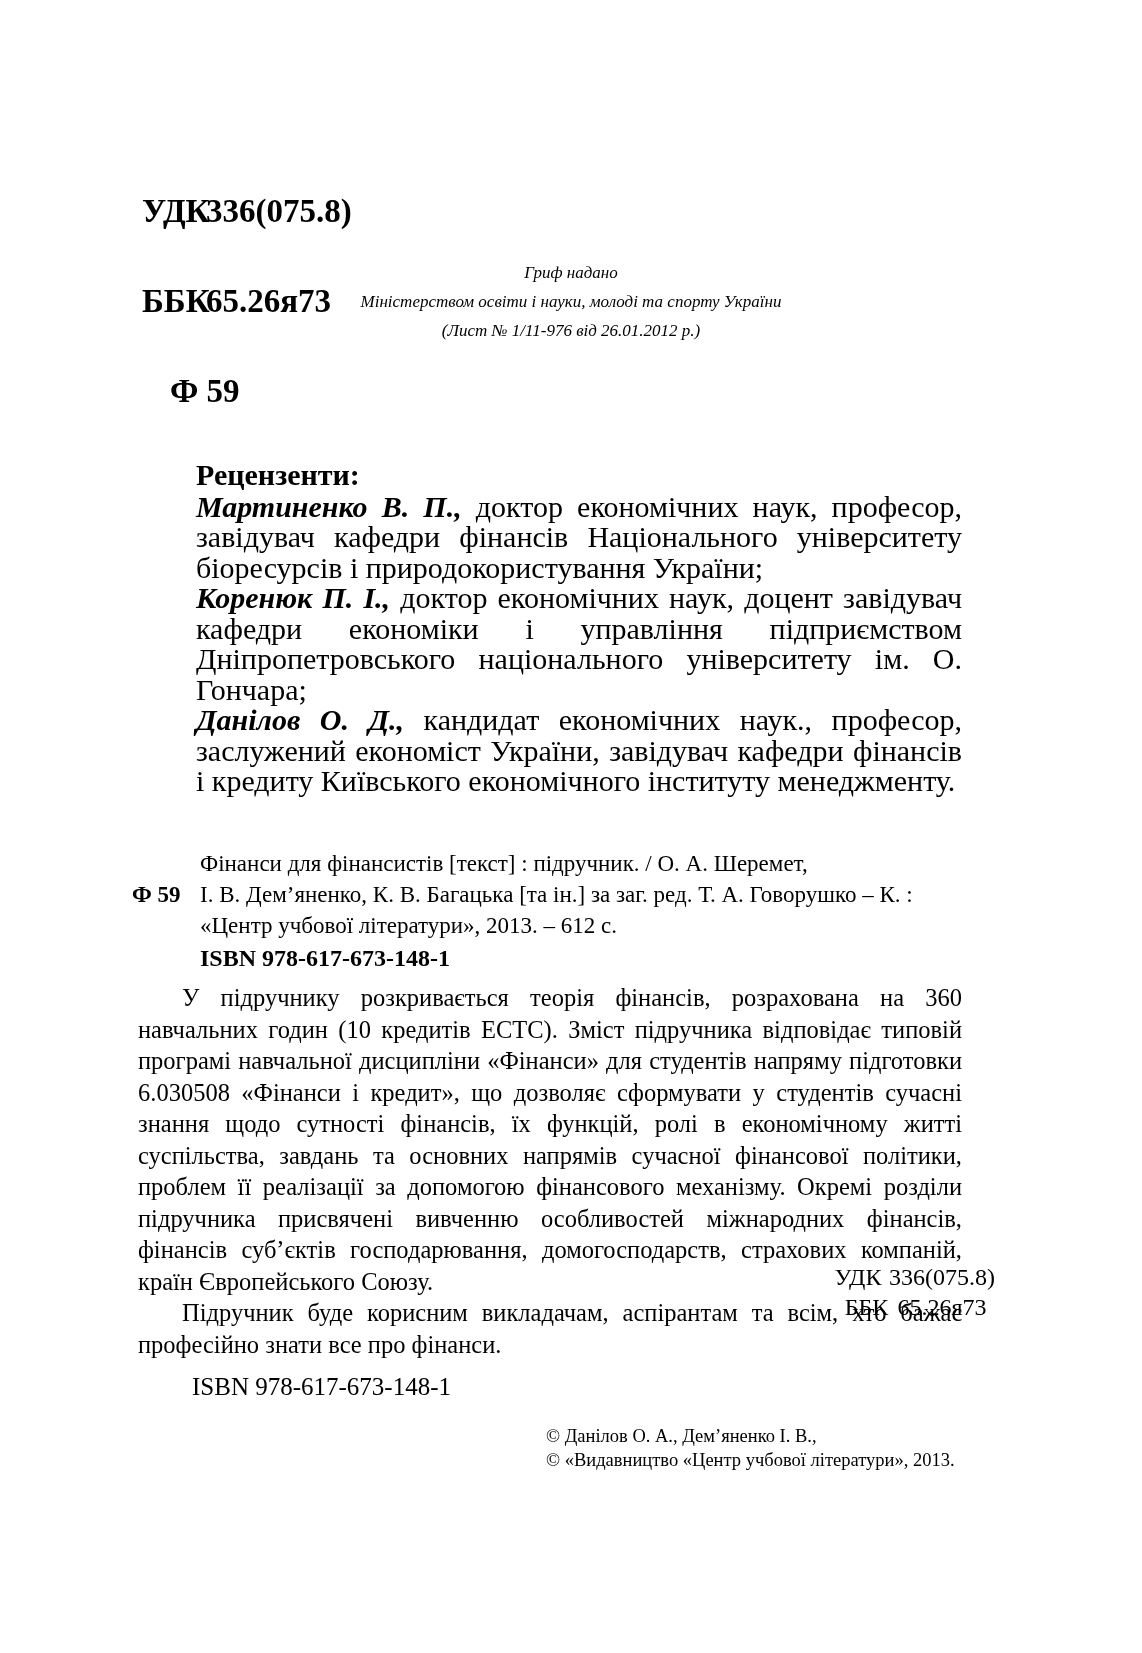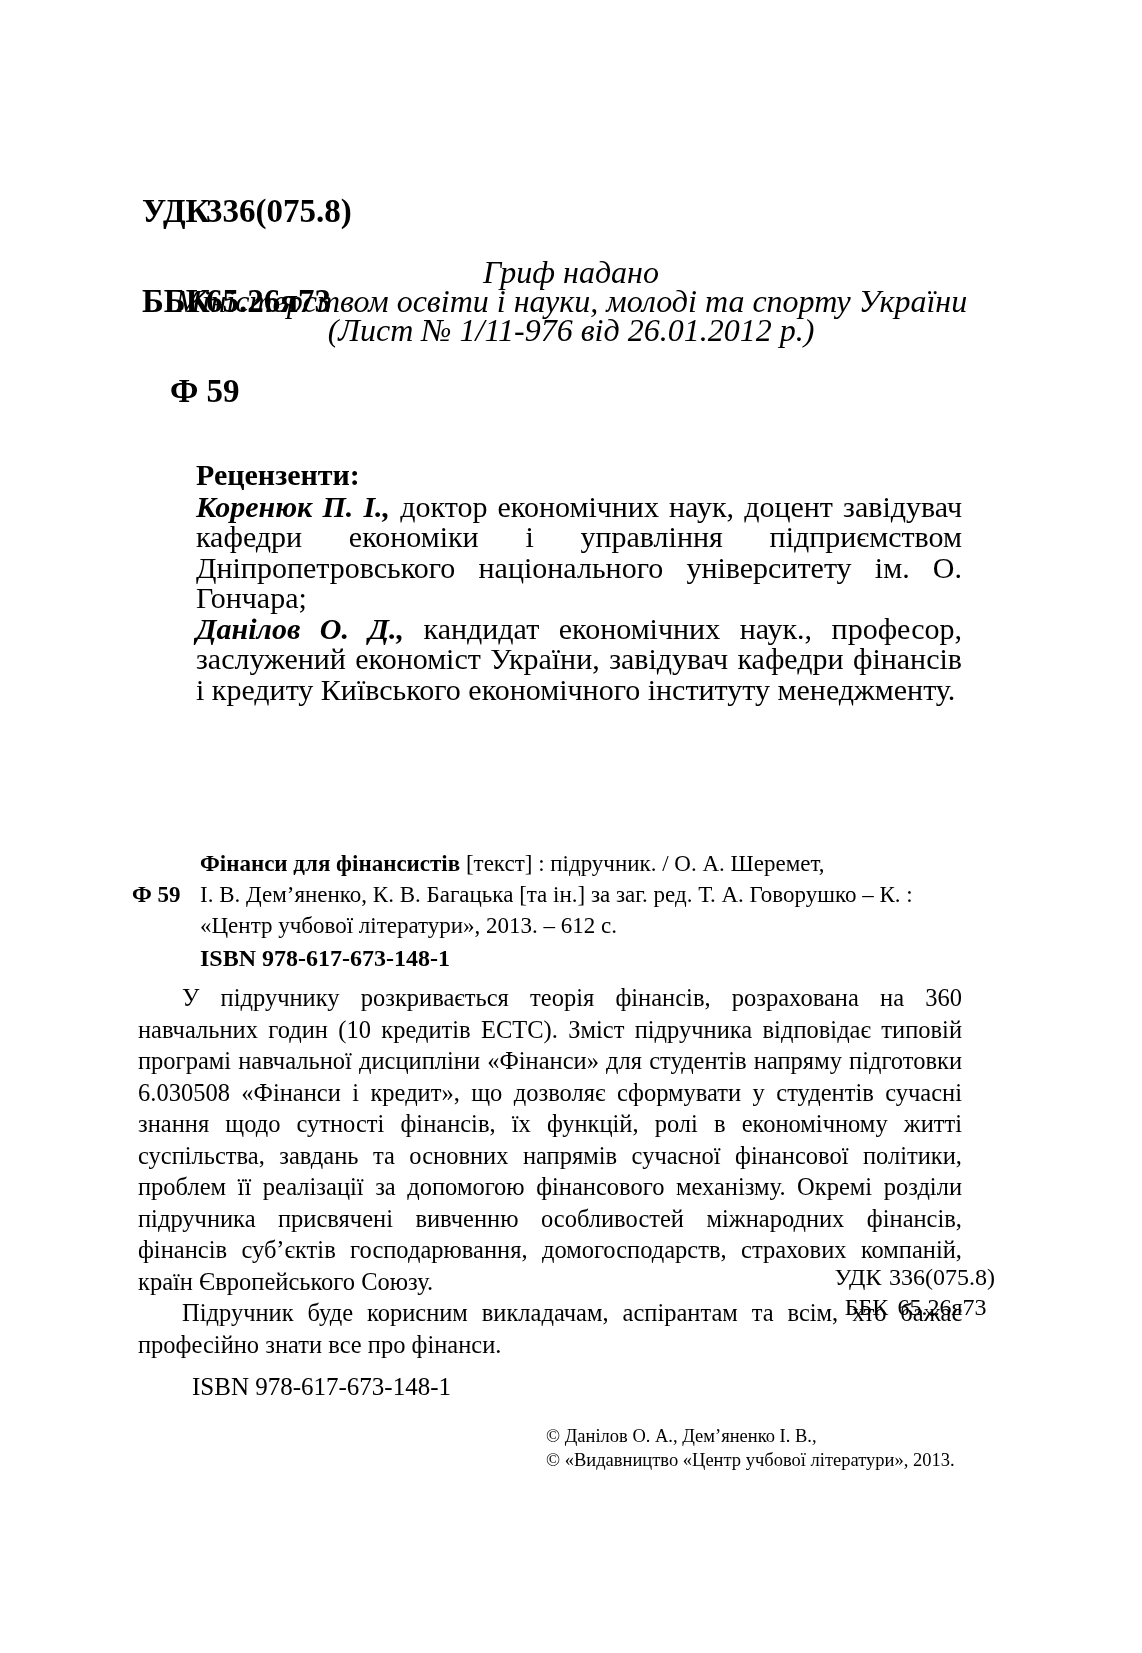--- a/index.html
+++ b/index.html
@@ -40,21 +40,21 @@
   .code-f { padding-left: 28px; }
 
   
   .grif {
     position: absolute;
     left: 0;
     top: 258px;
     width: 1142px;
     text-align: center;
     font-style: italic;
-    font-size: 32px;
+    font-size: 17px;
     line-height: 29px;
   }
   .grif div { display: block; }
 
   
   .reviewers {
     position: absolute;
     left: 196px;
     top: 412px;
     width: 766px;
@@ -91,21 +91,21 @@
     padding-left: 68px;
   }
   .bib-sigil {
     position: absolute;
     left: 0;
     top: 31px;
     font-weight: bold;
     font-size: 23px;
   }
   .bib-line { display: block; white-space: nowrap; }
-  .bib-title { font-weight: bold; }
+  .bib-title { font-weight: normal; }
 
   .isbn-main {
     position: absolute;
     left: 200px;
     top: 945px;
     font-size: 24px;
     font-weight: bold;
   }
 
   
@@ -171,20 +171,21 @@
 
   <div class="grif">
     <div>Гриф надано</div>
     <div>Міністерством освіти і науки, молоді та спорту України</div>
     <div>(Лист № 1/11-976 від 26.01.2012 р.)</div>
   </div>
 
   <div class="reviewers">
     <div class="reviewers-title">Рецензенти:</div>
 
+    <div class="reviewer-entry"><span class="reviewer-name">Мартиненко В. П.,</span><span> доктор економічних наук, професор, завідувач кафедри фінансів Національного університету біоресурсів і природокористування України;</span></div>
 
     <div class="reviewer-entry"><span class="reviewer-name">Коренюк П. І.,</span><span> доктор економічних наук, доцент завідувач кафедри економіки і управління підприємством Дніпропетровського національного університету ім. О. Гончара;</span></div>
 
     <div class="reviewer-entry"><span class="reviewer-name">Данілов О. Д.,</span><span> кандидат економічних наук., професор, заслужений економіст України, завідувач кафедри фінансів і кредиту Київського економічного інституту менеджменту.</span></div>
   </div>
 
   <div class="bib">
     <div class="bib-inner">
       <span class="bib-sigil">Ф 59</span>
       <span class="bib-line"><span class="bib-title">Фінанси для фінансистів</span><span> [текст] : підручник. / О. А. Шеремет,</span></span>

